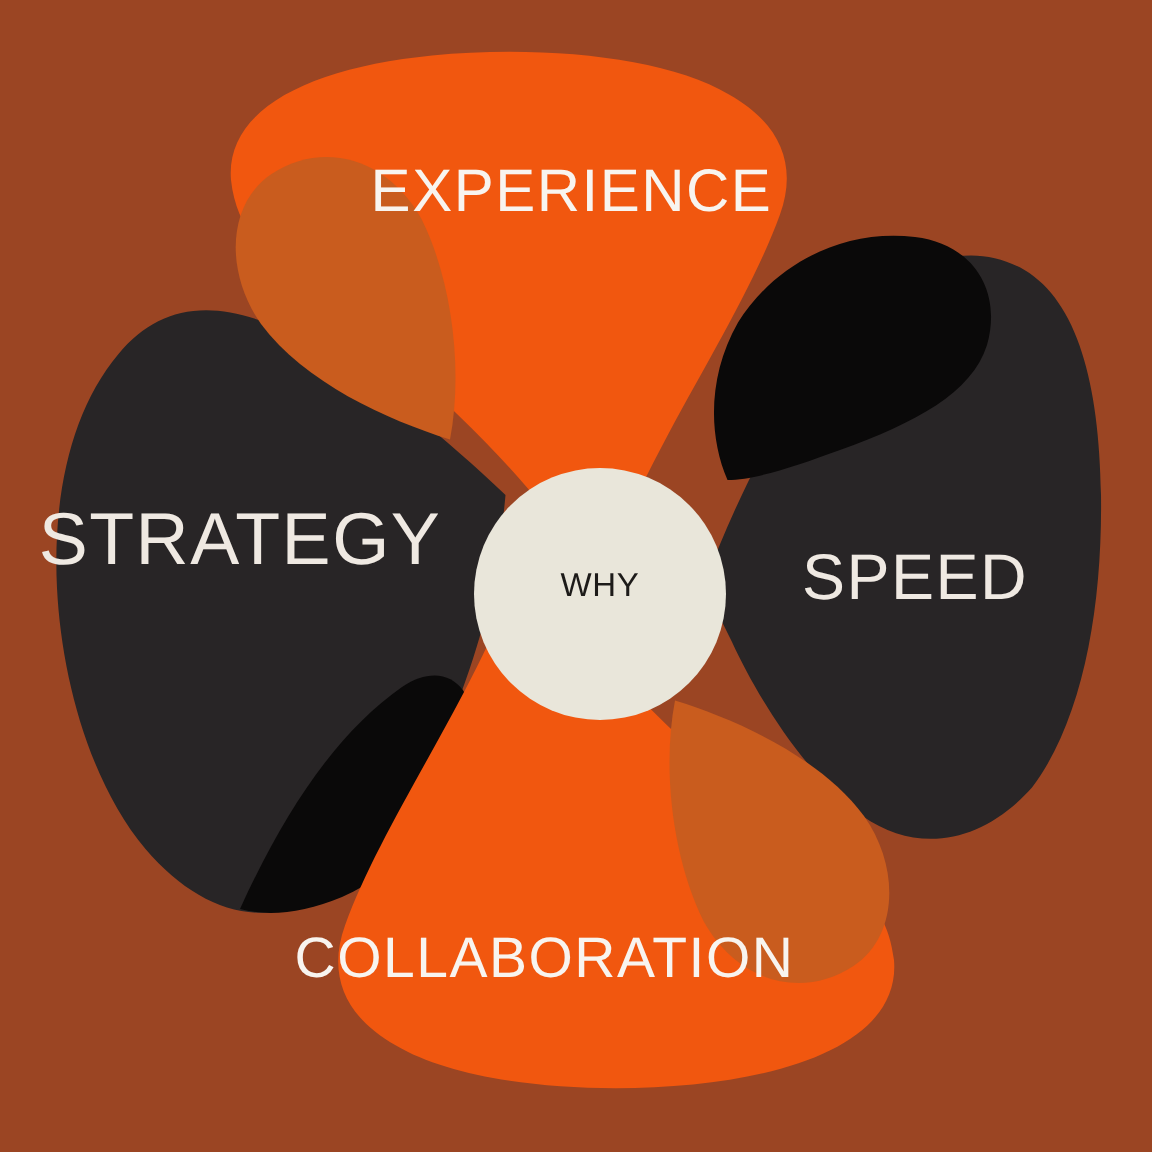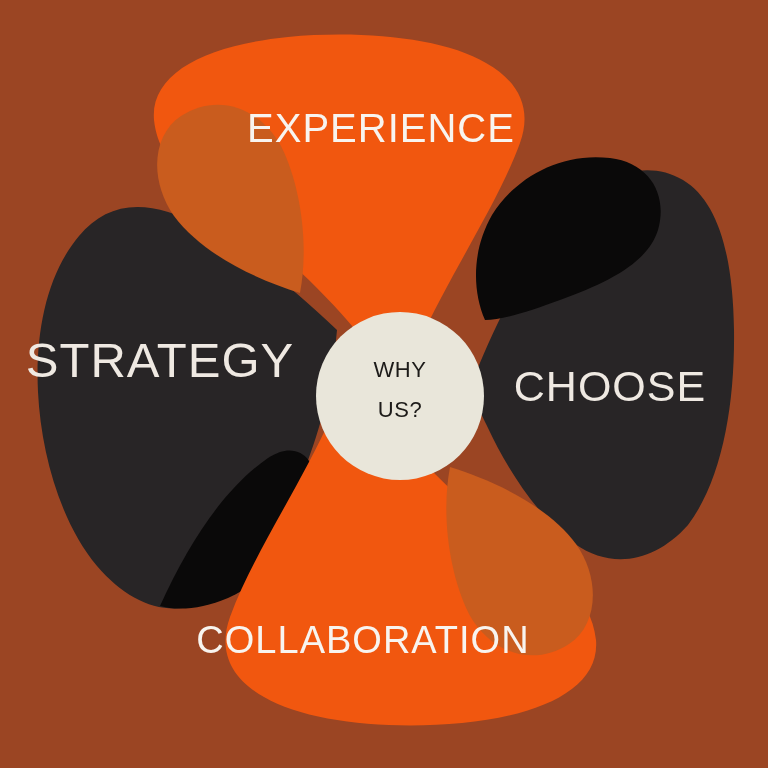--- a/index.html
+++ b/index.html
@@ -79,20 +79,19 @@
              C 230 678, 218 650, 230 617 C 247 570, 280 517, 309 462
              C 326 430, 341 397, 350 368 Z" fill="#F1570F"></path>
     <path d="M 450 467 C 492 480, 547 505, 576 544 C 600 578, 599 624, 569 644
              C 534 667, 491 654, 469 614 C 449 574, 441 514, 450 467 Z" fill="#C95C1E"></path>
 
     <circle cx="400" cy="396" r="84" fill="#E9E6DA"></circle>
   </svg>
 
   <div class="label label-experience">EXPERIENCE</div>
   <div class="label label-strategy">STRATEGY</div>
-  <div class="label label-speed">CHOOSE</div>
+  <div class="label label-speed">SPEED</div>
   <div class="label label-collaboration">COLLABORATION</div>
 
   <div class="center-text">
     <div>WHY</div>
-    <div>US?</div>
   </div>
 </div>
 
 </body></html>

